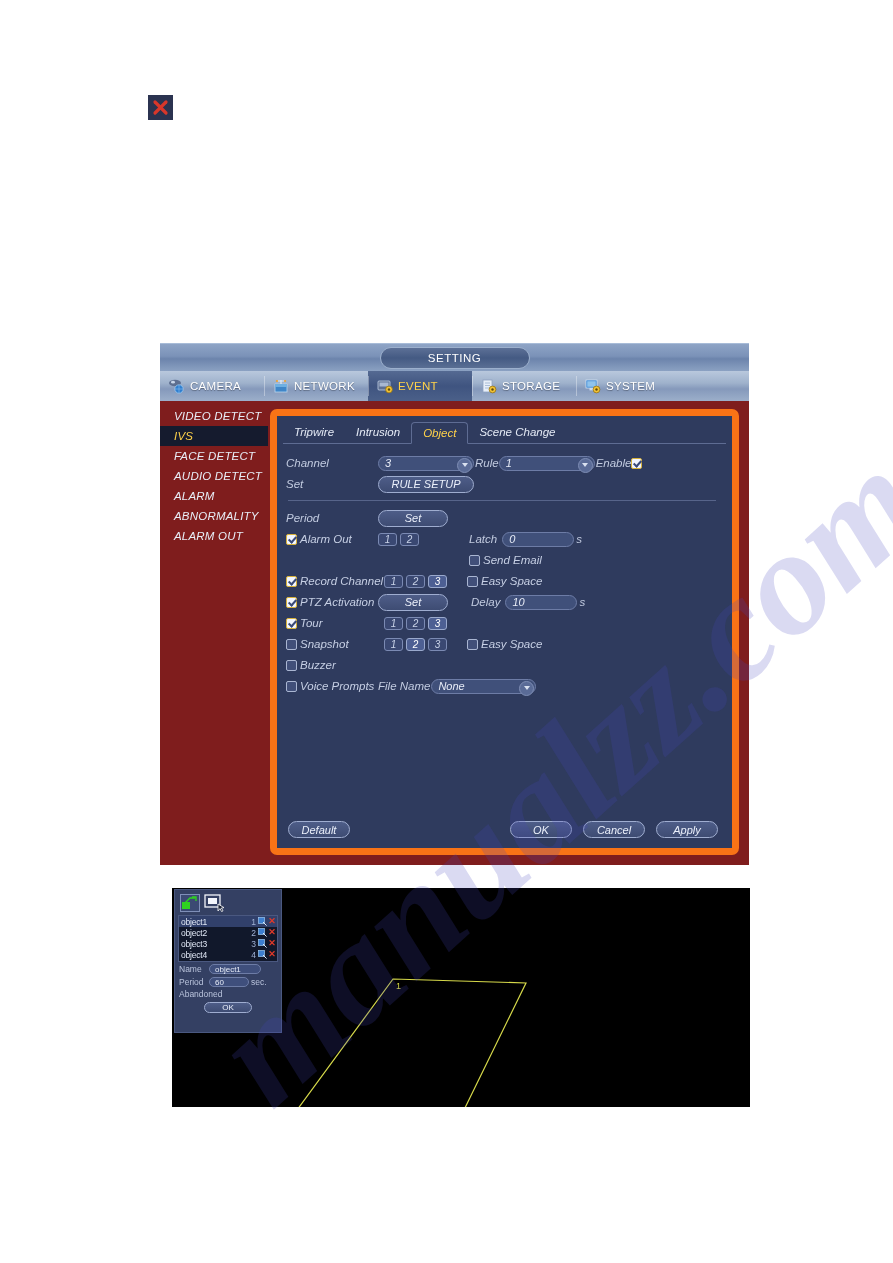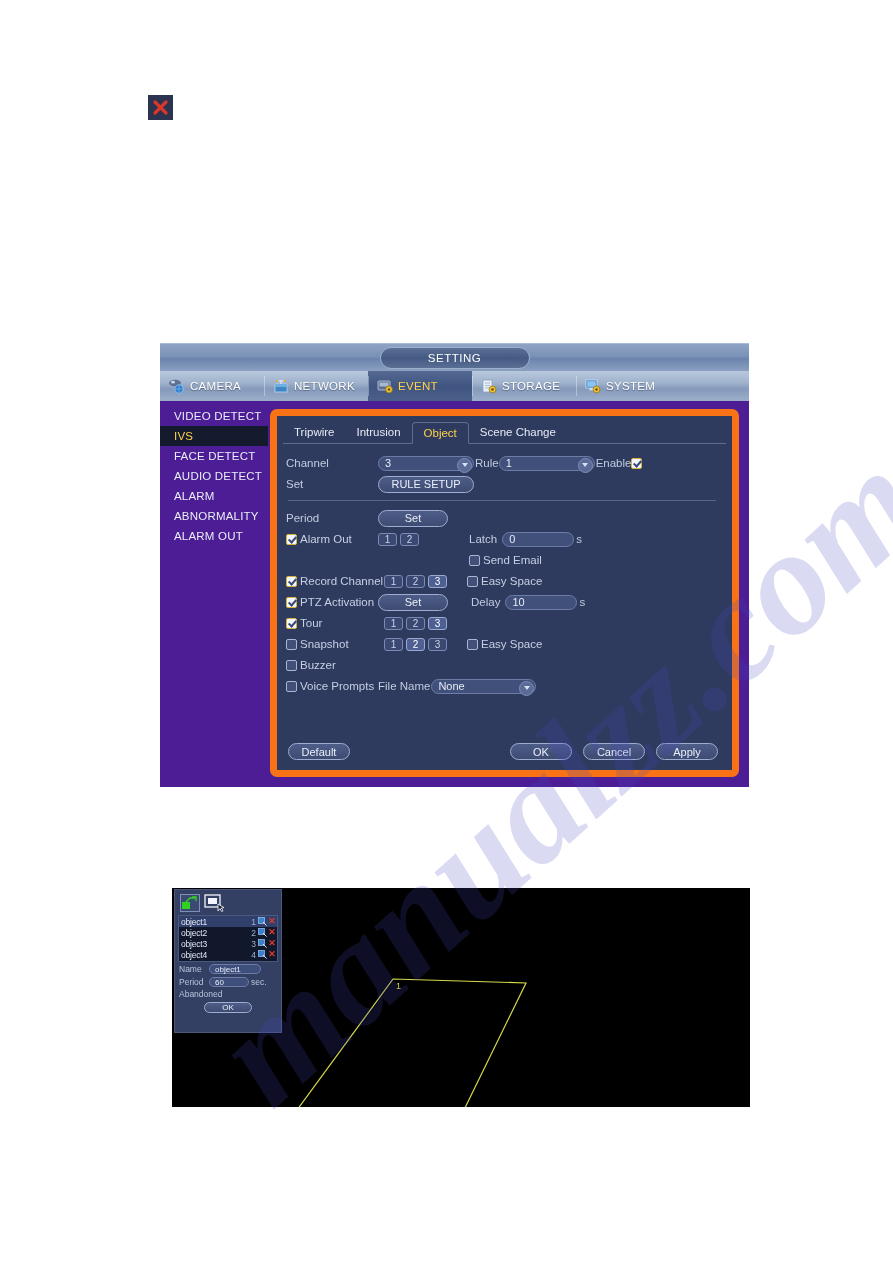--- a/index.html
+++ b/index.html
@@ -114,23 +114,24 @@
     background: linear-gradient(to bottom, #556a92 0%, #3f5480 50%, #4b6089 100%);
     color: #ffd24a;
     text-shadow: none;
   }
   .mi-label { white-space: nowrap; text-align: right; }
   .mi-icon { width: 18px; height: 16px; flex: 0 0 18px; }
 
   
   .win-body {
     position: relative;
-    height: 386px;
-    background: #4c1d95;
+    height: 464px;
+    background: #7f1d1d;
     display: flex;
+    font-style: italic;
   }
   .sidebar {
     width: 108px;
     flex: 0 0 108px;
     padding-top: 5px;
   }
   .side-item {
     height: 20px;
     line-height: 20px;
     padding-left: 14px;

